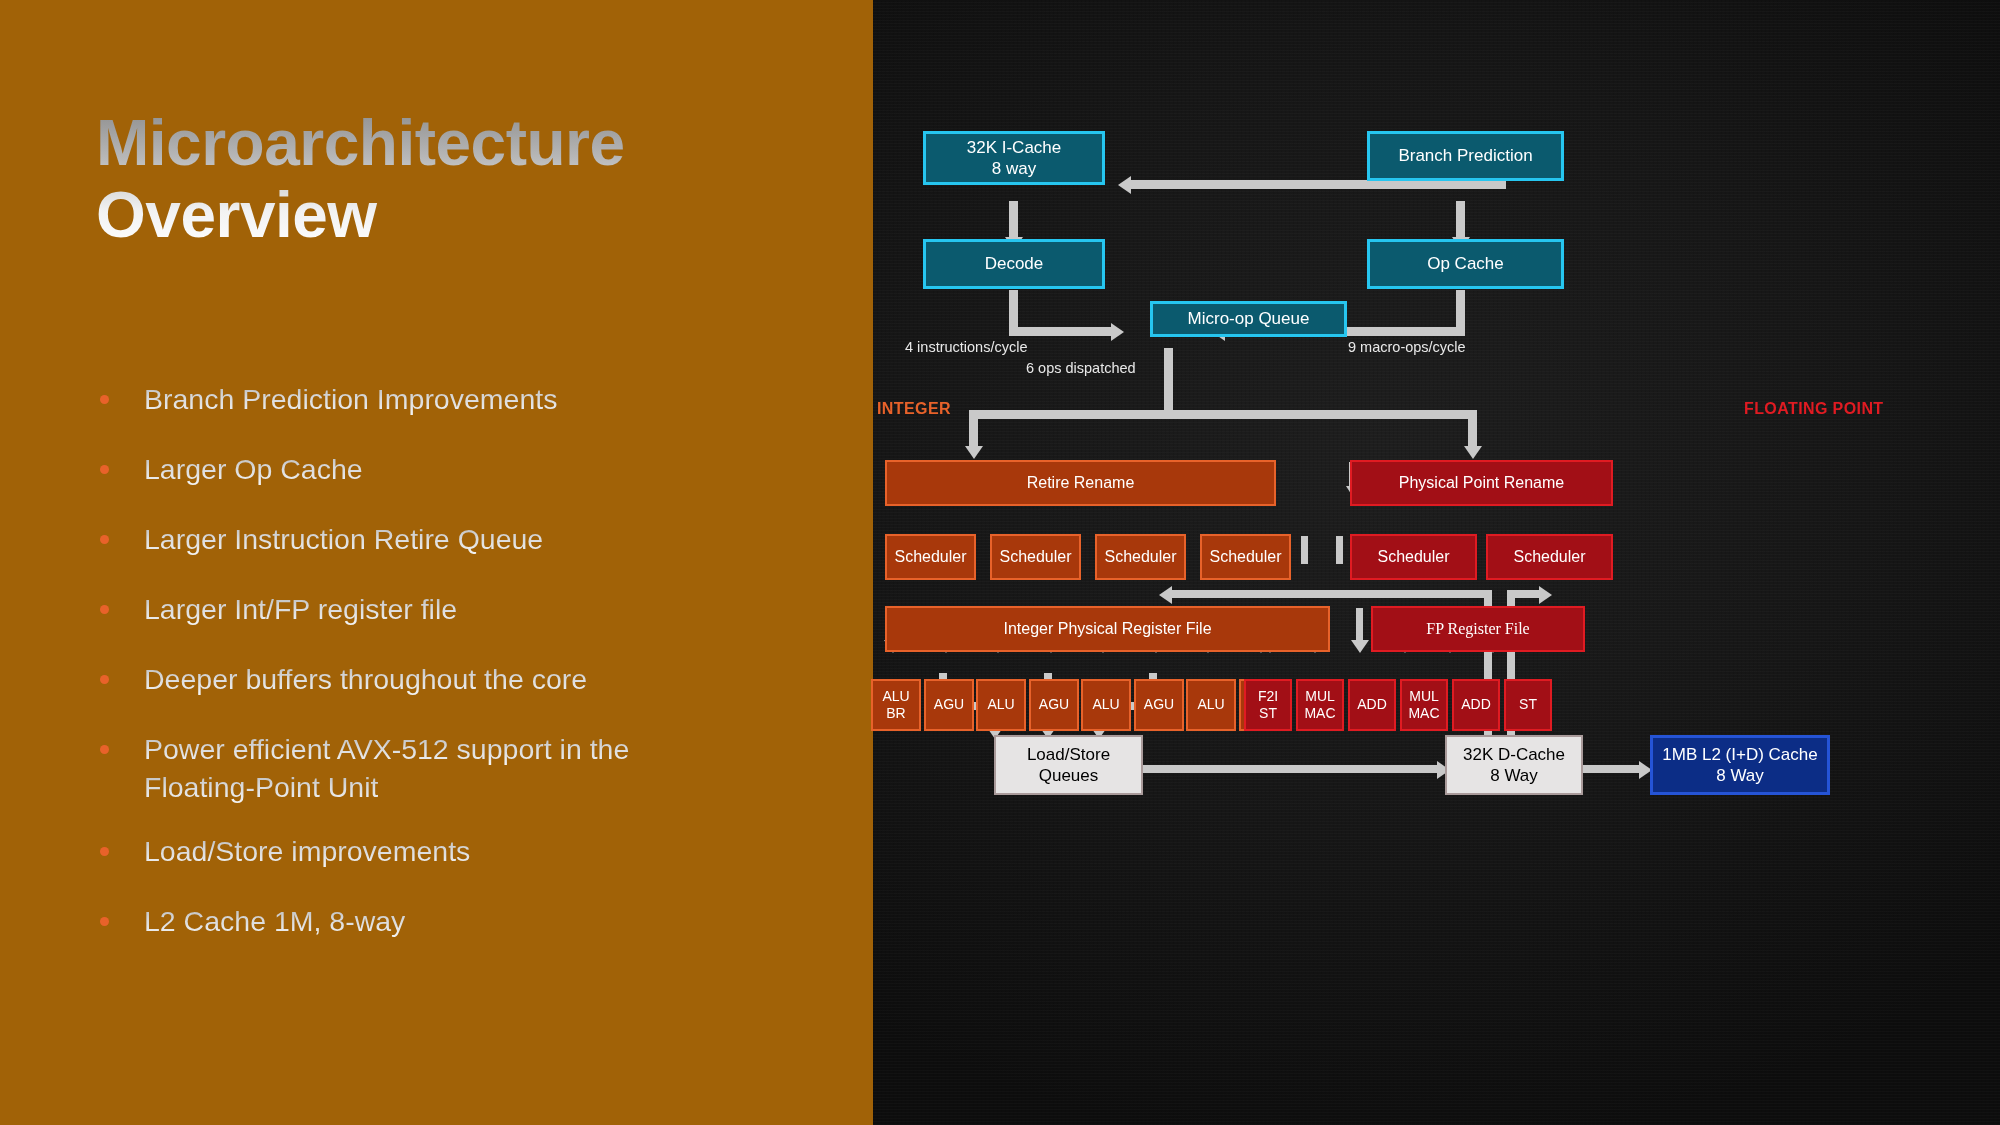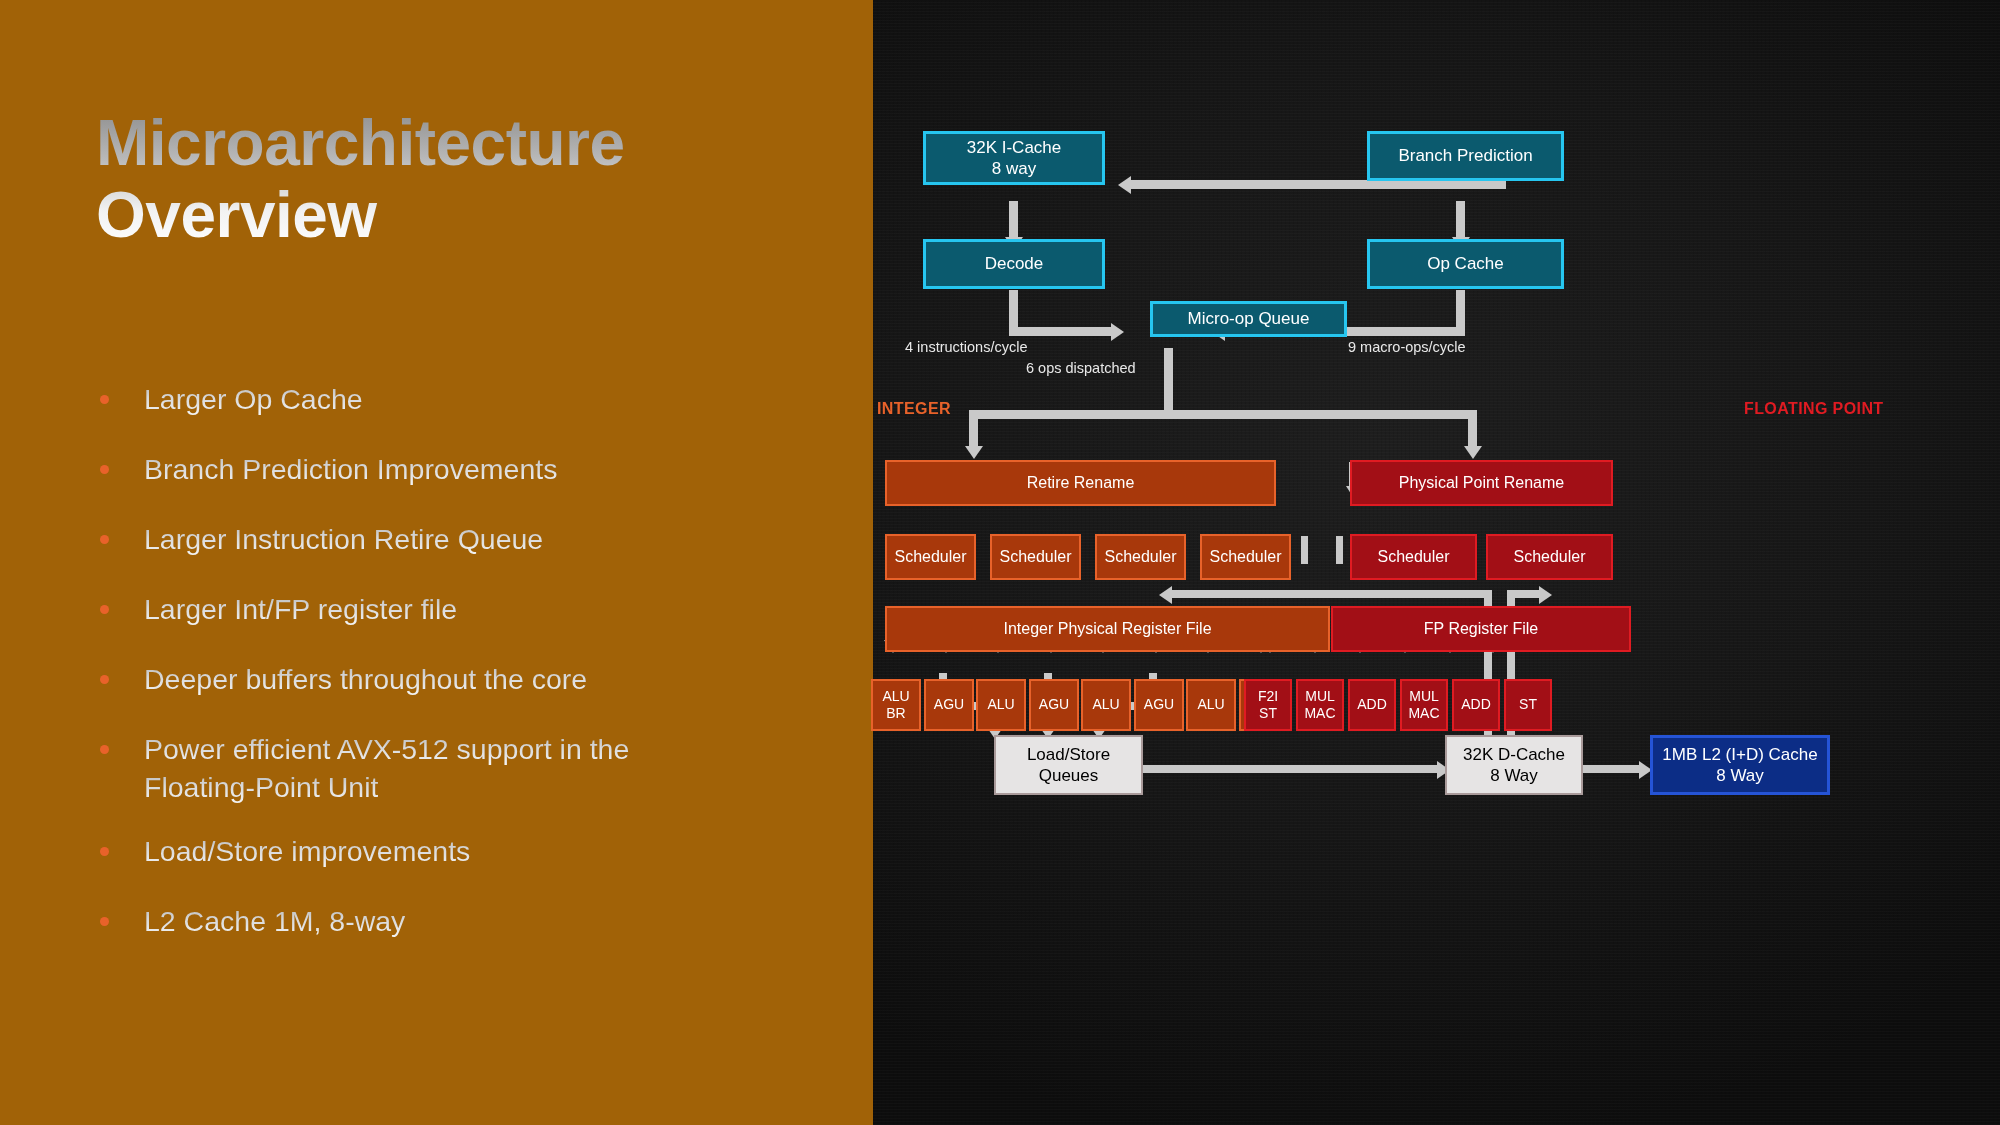--- a/index.html
+++ b/index.html
@@ -110,25 +110,25 @@
 <div id="slide">
 
   <div id="left-panel">
 
     <div id="slide-title">Microarchitecture
 Overview</div>
 
     <div id="bullet-list">
       <div class="bullet-row">
         <span class="bullet-dot"></span>
+        <span class="bullet-text">Branch Prediction Improvements</span>
+      </div>
+      <div class="bullet-row">
+        <span class="bullet-dot"></span>
         <span class="bullet-text">Larger Op Cache</span>
-      </div>
-      <div class="bullet-row">
-        <span class="bullet-dot"></span>
-        <span class="bullet-text">Branch Prediction Improvements</span>
       </div>
       <div class="bullet-row">
         <span class="bullet-dot"></span>
         <span class="bullet-text">Larger Instruction Retire Queue</span>
       </div>
       <div class="bullet-row">
         <span class="bullet-dot"></span>
         <span class="bullet-text">Larger Int/FP register file</span>
       </div>
       <div class="bullet-row">
@@ -308,21 +308,21 @@
       <div class="node n-int small-unit" style="left:208px; top:679px; width:50px; height:52px;">ALU</div>
       <div class="node n-int small-unit" style="left:261px; top:679px; width:50px; height:52px;">AGU</div>
       <div class="node n-int small-unit" style="left:313px; top:679px; width:50px; height:52px;">ALU</div>
       <div class="node n-int small-unit" style="left:366px; top:679px; width:50px; height:52px;">BR</div>
 
       <div class="node n-fp" style="left:477px; top:460px; width:263px; height:46px;">Physical Point Rename</div>
 
       <div class="node n-fp" style="left:477px; top:534px; width:127px; height:46px;">Scheduler</div>
       <div class="node n-fp" style="left:613px; top:534px; width:127px; height:46px;">Scheduler</div>
 
-      <div class="node n-fp" style="left:458px; top:606px; width:300px; height:46px;">FP Register File</div>
+      <div class="node n-fp" style="left:498px; top:606px; width:214px; height:46px;font-family:Liberation Serif, serif;">FP Register File</div>
 
       <div class="node n-fp small-unit" style="left:371px; top:679px; width:48px; height:52px;">F2I
 ST</div>
       <div class="node n-fp small-unit" style="left:423px; top:679px; width:48px; height:52px;">MUL
 MAC</div>
       <div class="node n-fp small-unit" style="left:475px; top:679px; width:48px; height:52px;">ADD</div>
       <div class="node n-fp small-unit" style="left:527px; top:679px; width:48px; height:52px;">MUL
 MAC</div>
       <div class="node n-fp small-unit" style="left:579px; top:679px; width:48px; height:52px;">ADD</div>
       <div class="node n-fp small-unit" style="left:631px; top:679px; width:48px; height:52px;">ST</div>

